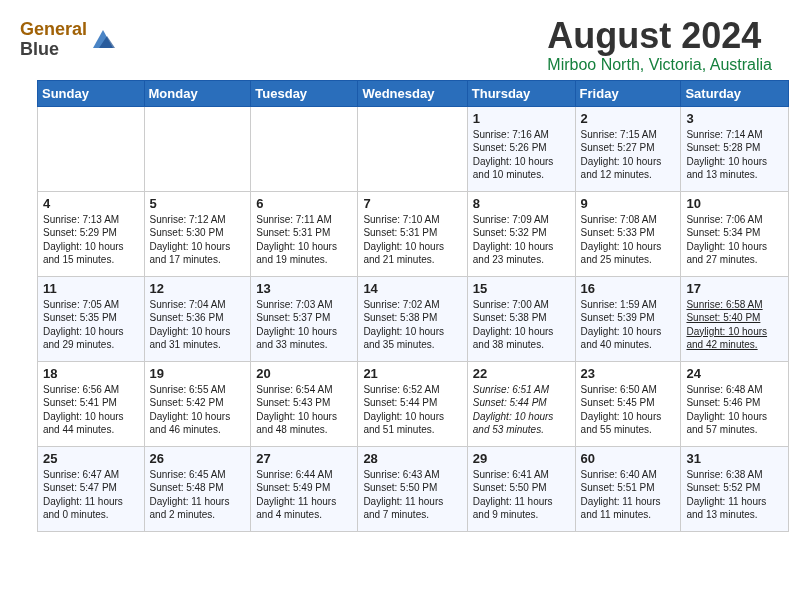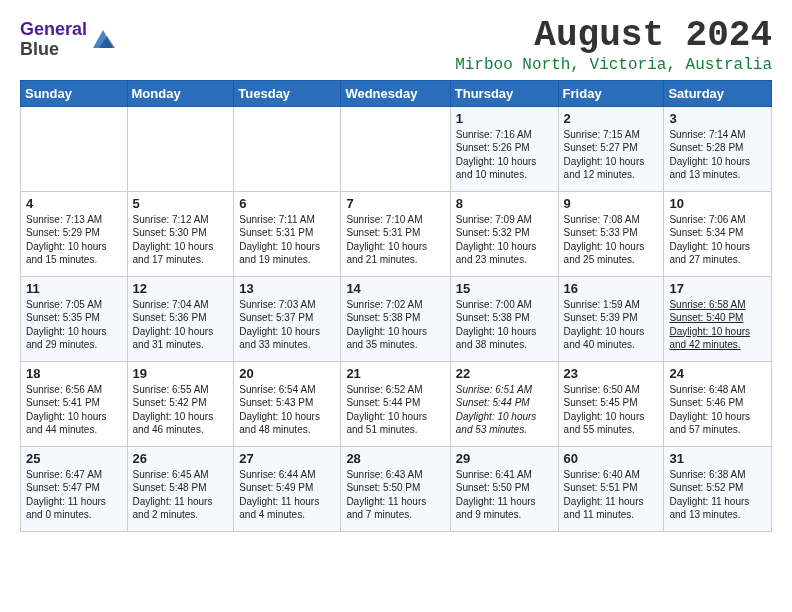--- a/index.html
+++ b/index.html
@@ -22,49 +22,49 @@
       margin-top: 4px;
     }
     .logo-text {
       display: flex;
       flex-direction: column;
       line-height: 1.1;
     }
     .logo-general {
       font-size: 18px;
       font-weight: bold;
-      color: #4c1d95;
+      color: #a16207;
     }
     .logo-blue {
       font-size: 18px;
       font-weight: bold;
       color: #404040;
     }
     .logo-icon {
       width: 28px;
       height: 28px;
       margin-left: 2px;
     }
     .title-block {
-      text-align: right;
-      font-family: Liberation Mono, monospace;
+      text-align: left;
     }
     .cal-title {
       font-size: 36px;
       font-weight: bold;
       color: #333;
       line-height: 1.1;
     }
     .cal-subtitle {
       font-size: 16px;
       color: #15803d;
     }
     table {
       width: 100%;
       border-collapse: collapse;
+      margin-left: 17px;
     }
     thead tr th {
       background: #2a6ebb;
       color: #fff;
       font-size: 13px;
       font-weight: bold;
       padding: 5px 4px;
       text-align: left;
       border: 1px solid #1a5aaa;
     }

